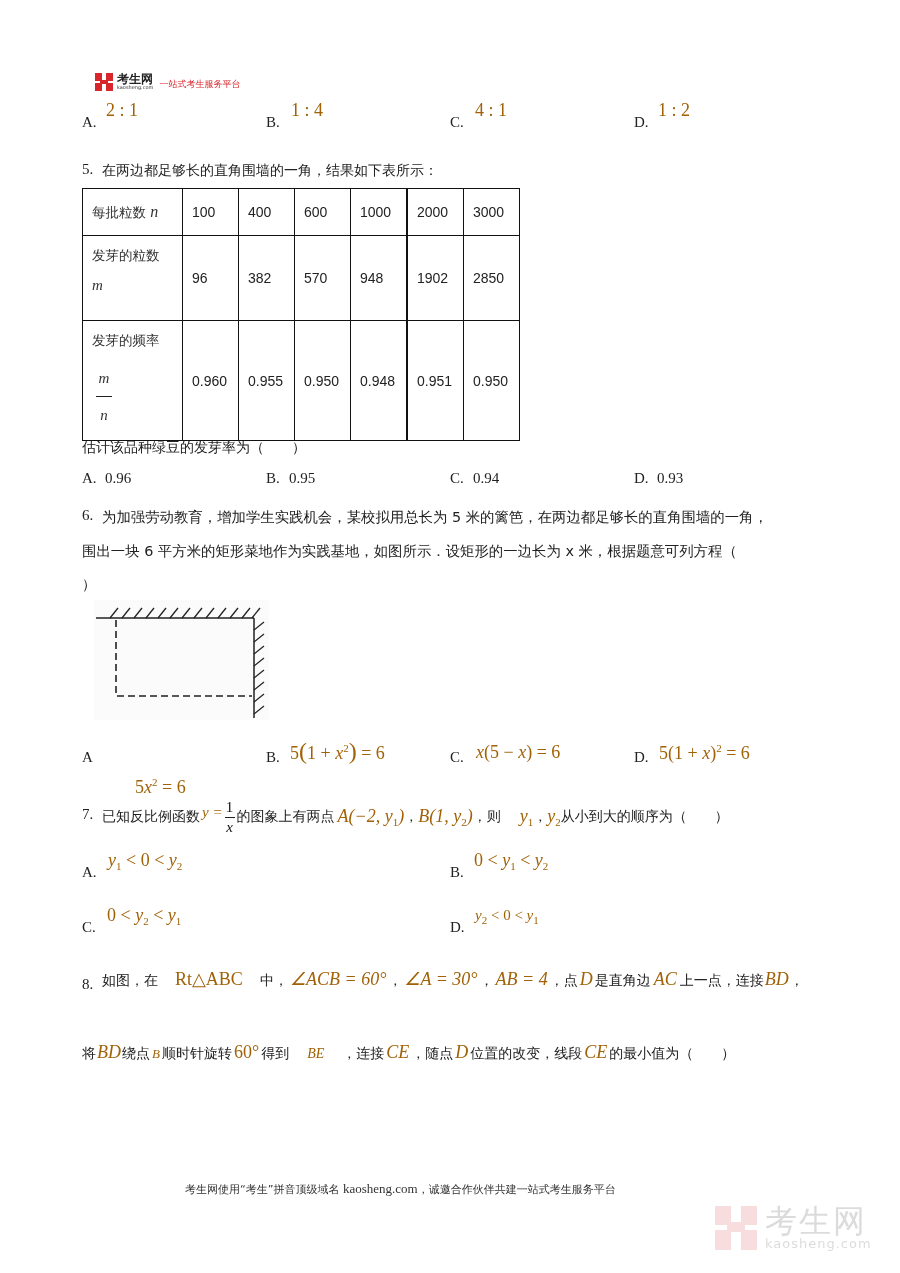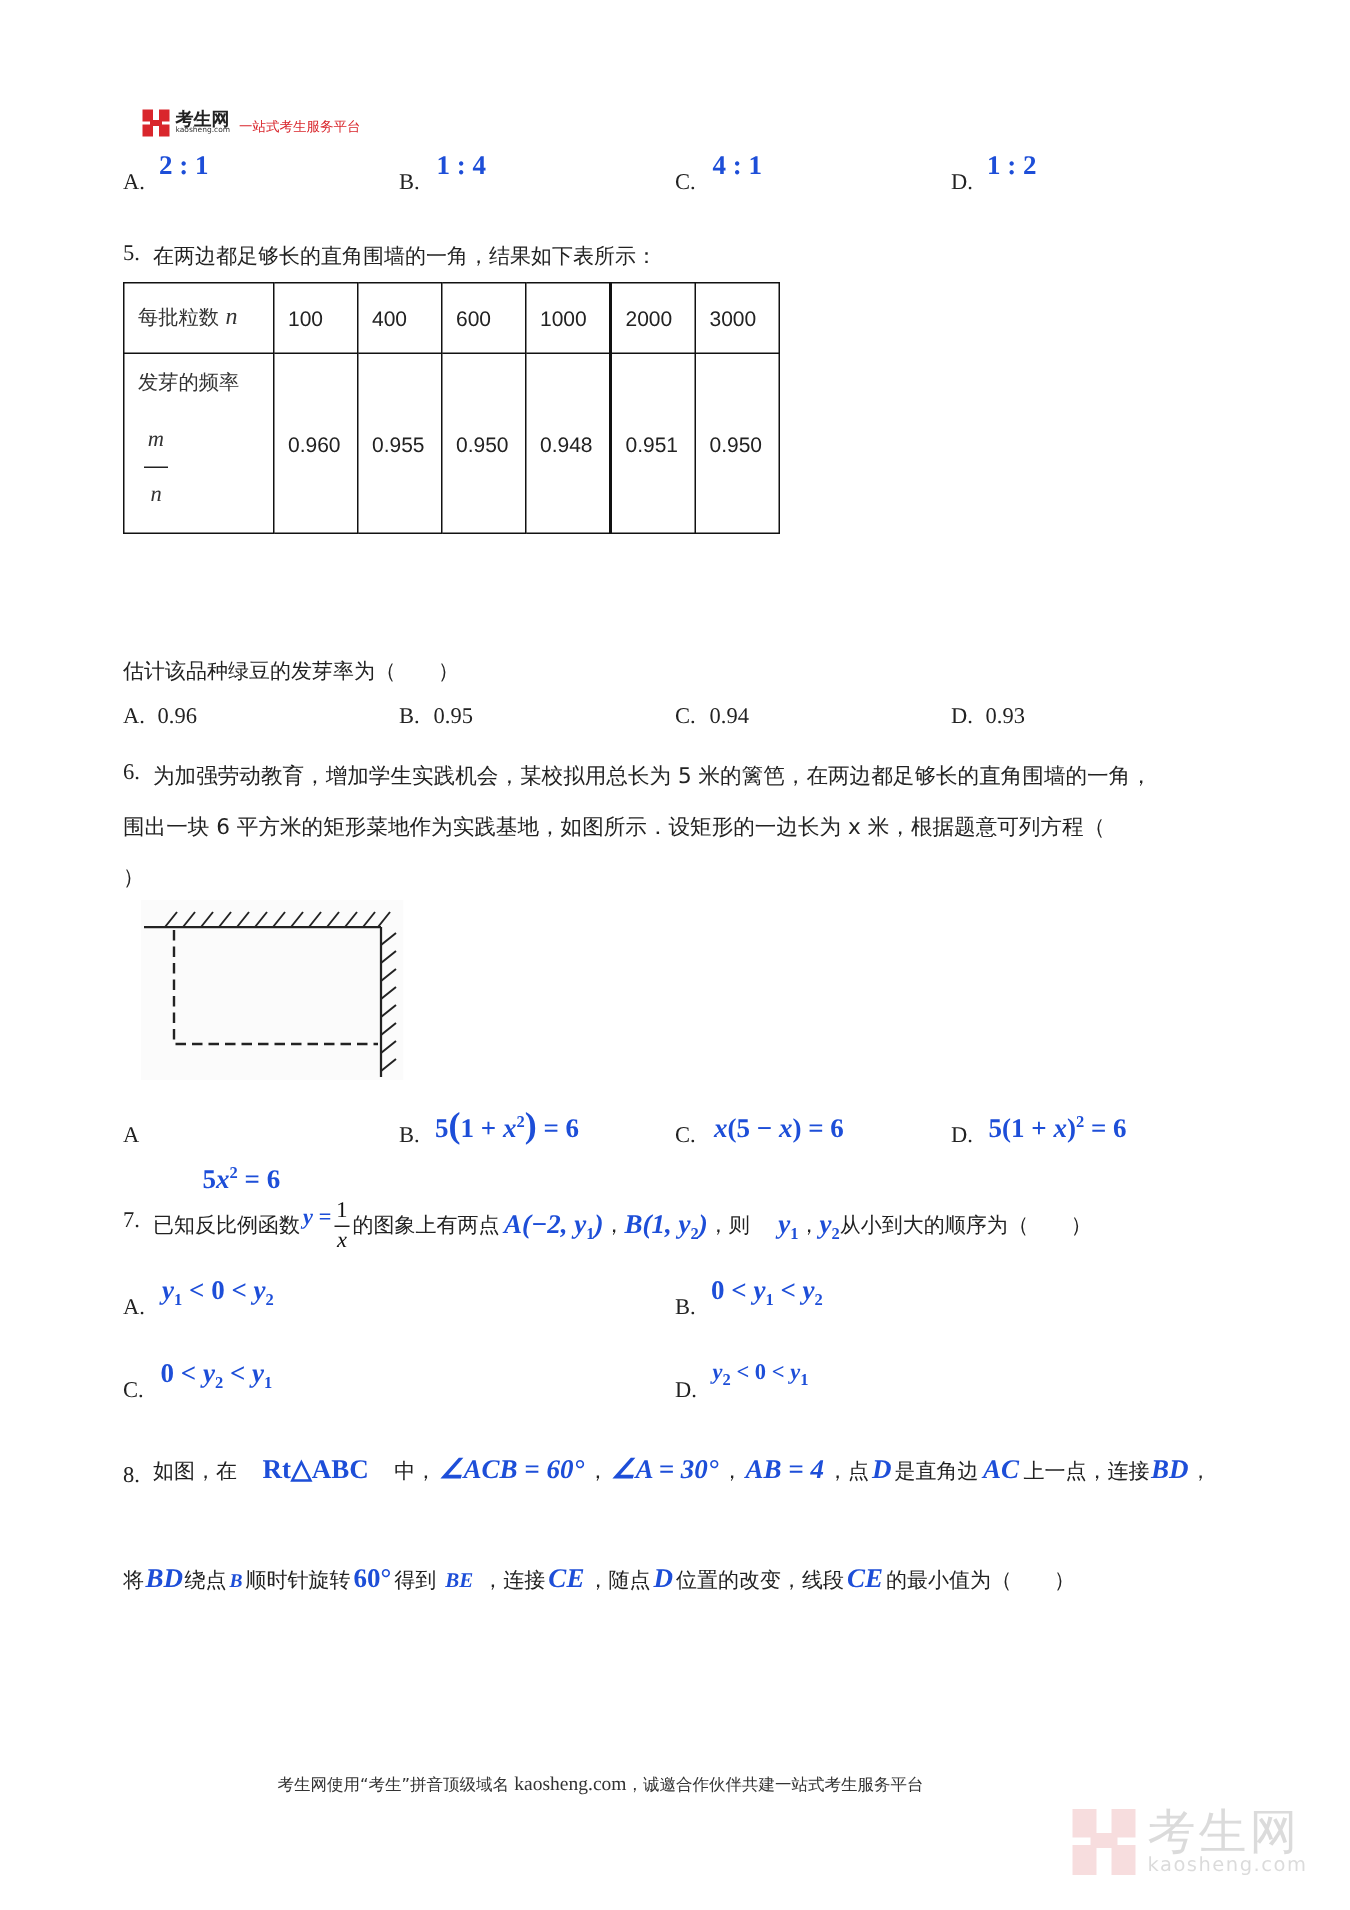--- a/index.html
+++ b/index.html
@@ -4,21 +4,21 @@
 <style>
   html, body { margin: 0; padding: 0; }
   body {
     width: 900px; height: 1273px; position: relative; background: #ffffff;
     font-family: "DejaVu Serif", "Liberation Serif", serif; color: #111;
     overflow: hidden;
   }
   .abs { position: absolute; white-space: nowrap; }
   .cn { font-family: "DejaVu Sans", "Liberation Sans", sans-serif; font-size: 14px; color: #222; }
   .lbl { font-family: "Liberation Serif", serif; font-size: 15px; color: #222; }
-  .math { font-family: "Liberation Serif", serif; font-size: 18px; color: #1d4ed8; font-weight: bold; }
+  .math { font-family: "Liberation Serif", serif; font-size: 18px; color: #a16207; }
   .math i, .it { font-style: italic; }
   .sub { font-size: 11px; vertical-align: -4px; font-style: normal; }
   .sup { font-size: 11px; vertical-align: 7px; }
 
   
   .logo { position: absolute; left: 95px; top: 72px; display: flex; align-items: center; }
   .logo-mark { width: 18px; height: 18px; position: relative; margin-right: 4px; }
   .logo-mark span { position: absolute; background: #d9262c; }
   .logo-text { display: flex; flex-direction: column; line-height: 1; }
   .logo-cn { font-family: "DejaVu Sans", sans-serif; font-size: 12px; font-weight: bold; color: #222; letter-spacing: 0; }
@@ -90,20 +90,29 @@
   <table class="data">
     <tbody>
         <tr class="r1">
       <td class="head"><span>每批粒数</span> <i class="it" style="font-family:'Liberation Serif',serif;font-size:16px">n</i></td>
       <td class="num">100</td>
       <td class="num">400</td>
       <td class="num">600</td>
       <td class="num">1000</td>
       <td class="num thick">2000</td>
       <td class="num">3000</td>
+    </tr>
+    <tr class="r2">
+      <td class="head"><span>发芽的粒数</span><br><i class="it" style="font-family:'Liberation Serif',serif;font-size:15px">m</i></td>
+      <td class="num">96</td>
+      <td class="num">382</td>
+      <td class="num">570</td>
+      <td class="num">948</td>
+      <td class="num thick">1902</td>
+      <td class="num">2850</td>
     </tr>
     <tr class="r3">
       <td class="head">
         <span>发芽的频率</span><br>
         <span class="frac" style="margin-left:4px;margin-top:8px">
           <span>m</span>
               <span class="bar"></span>
               <span>n</span>
         </span>
       </td>
@@ -231,21 +240,21 @@
     <span class="cn">，</span>
   </div>
   <div class="abs" style="left:82px;top:1042px;display:flex;align-items:baseline">
     <span class="cn">将</span>
     <span class="math it" style="margin:0 1px">BD</span>
     <span class="cn">绕点</span>
     <span class="math it" style="font-size:13px;margin:0 2px">B</span>
     <span class="cn">顺时针旋转</span>
     <span class="math" style="margin:0 2px">60°</span>
     <span class="cn">得到</span>
-    <span class="math it" style="font-size:14px;margin:0 6px">BE</span>
+    <span class="math it" style="font-size:14px;margin:0 18px">BE</span>
     <span class="cn">，连接</span>
     <span class="math it" style="margin:0 2px">CE</span>
     <span class="cn">，随点</span>
     <span class="math it" style="margin:0 2px">D</span>
     <span class="cn">位置的改变，线段</span>
     <span class="math it" style="margin:0 2px">CE</span>
     <span class="cn">的最小值为（　　）</span>
   </div>
 </div>
 

